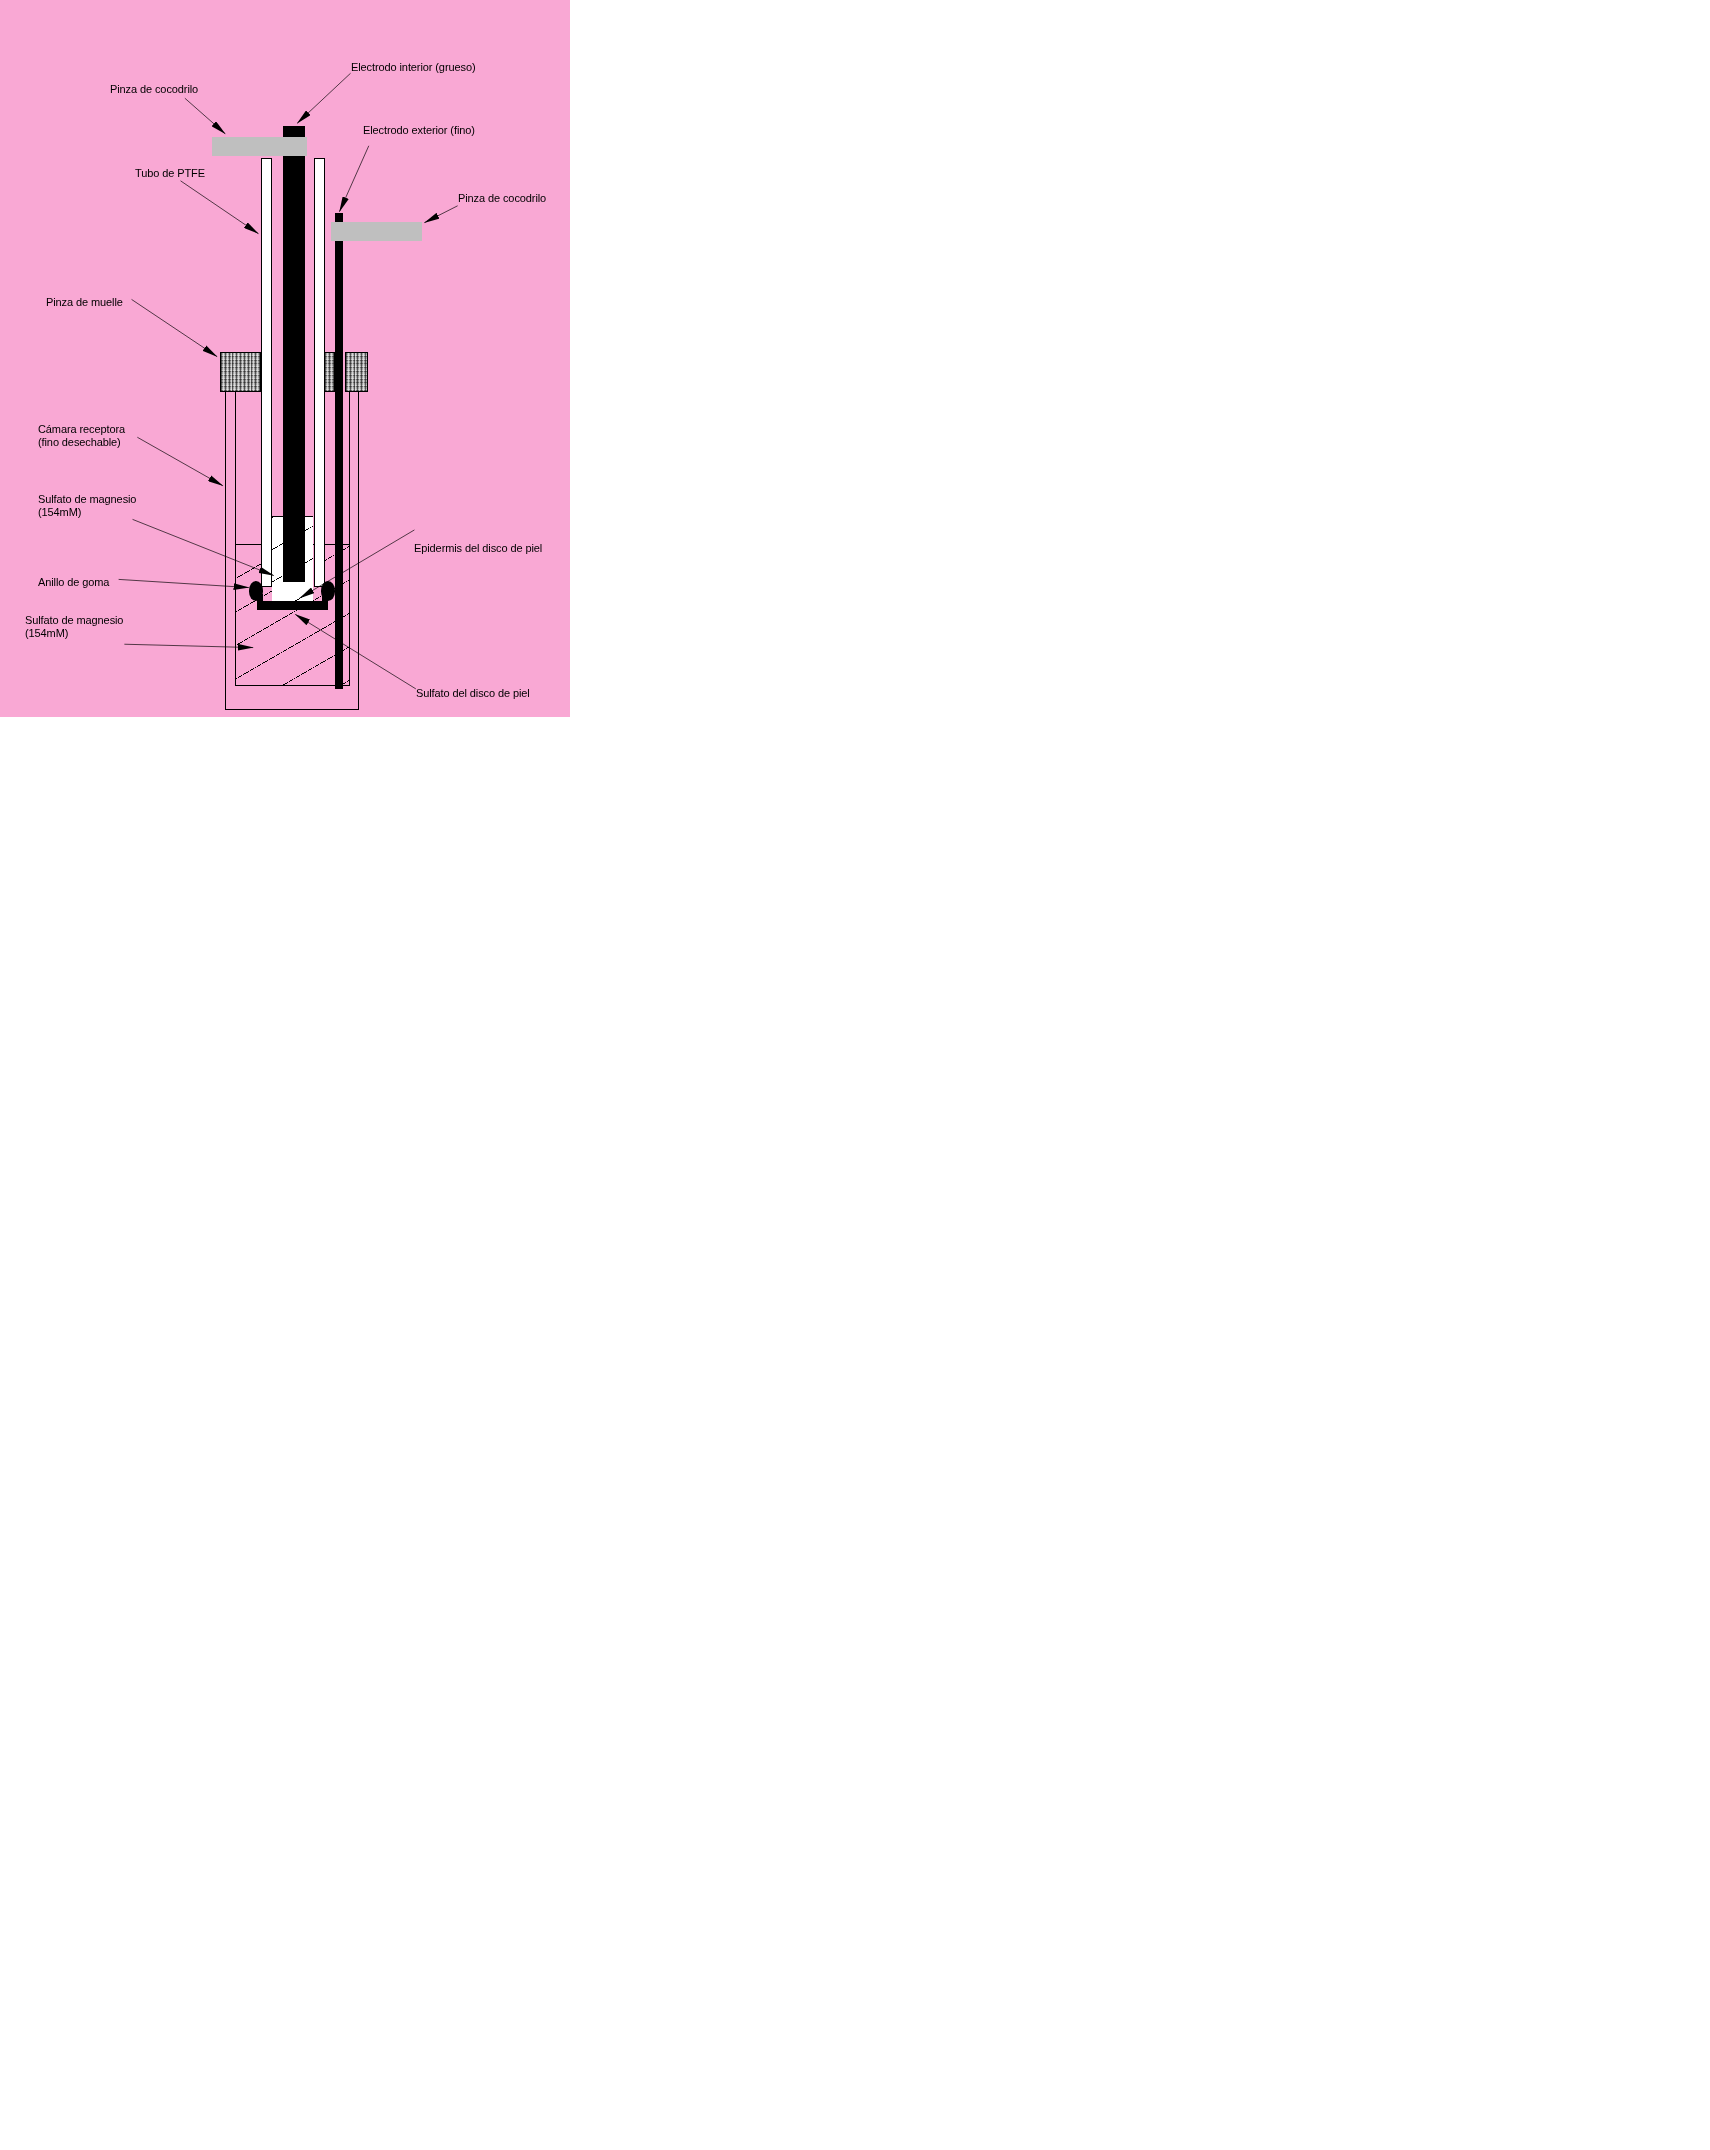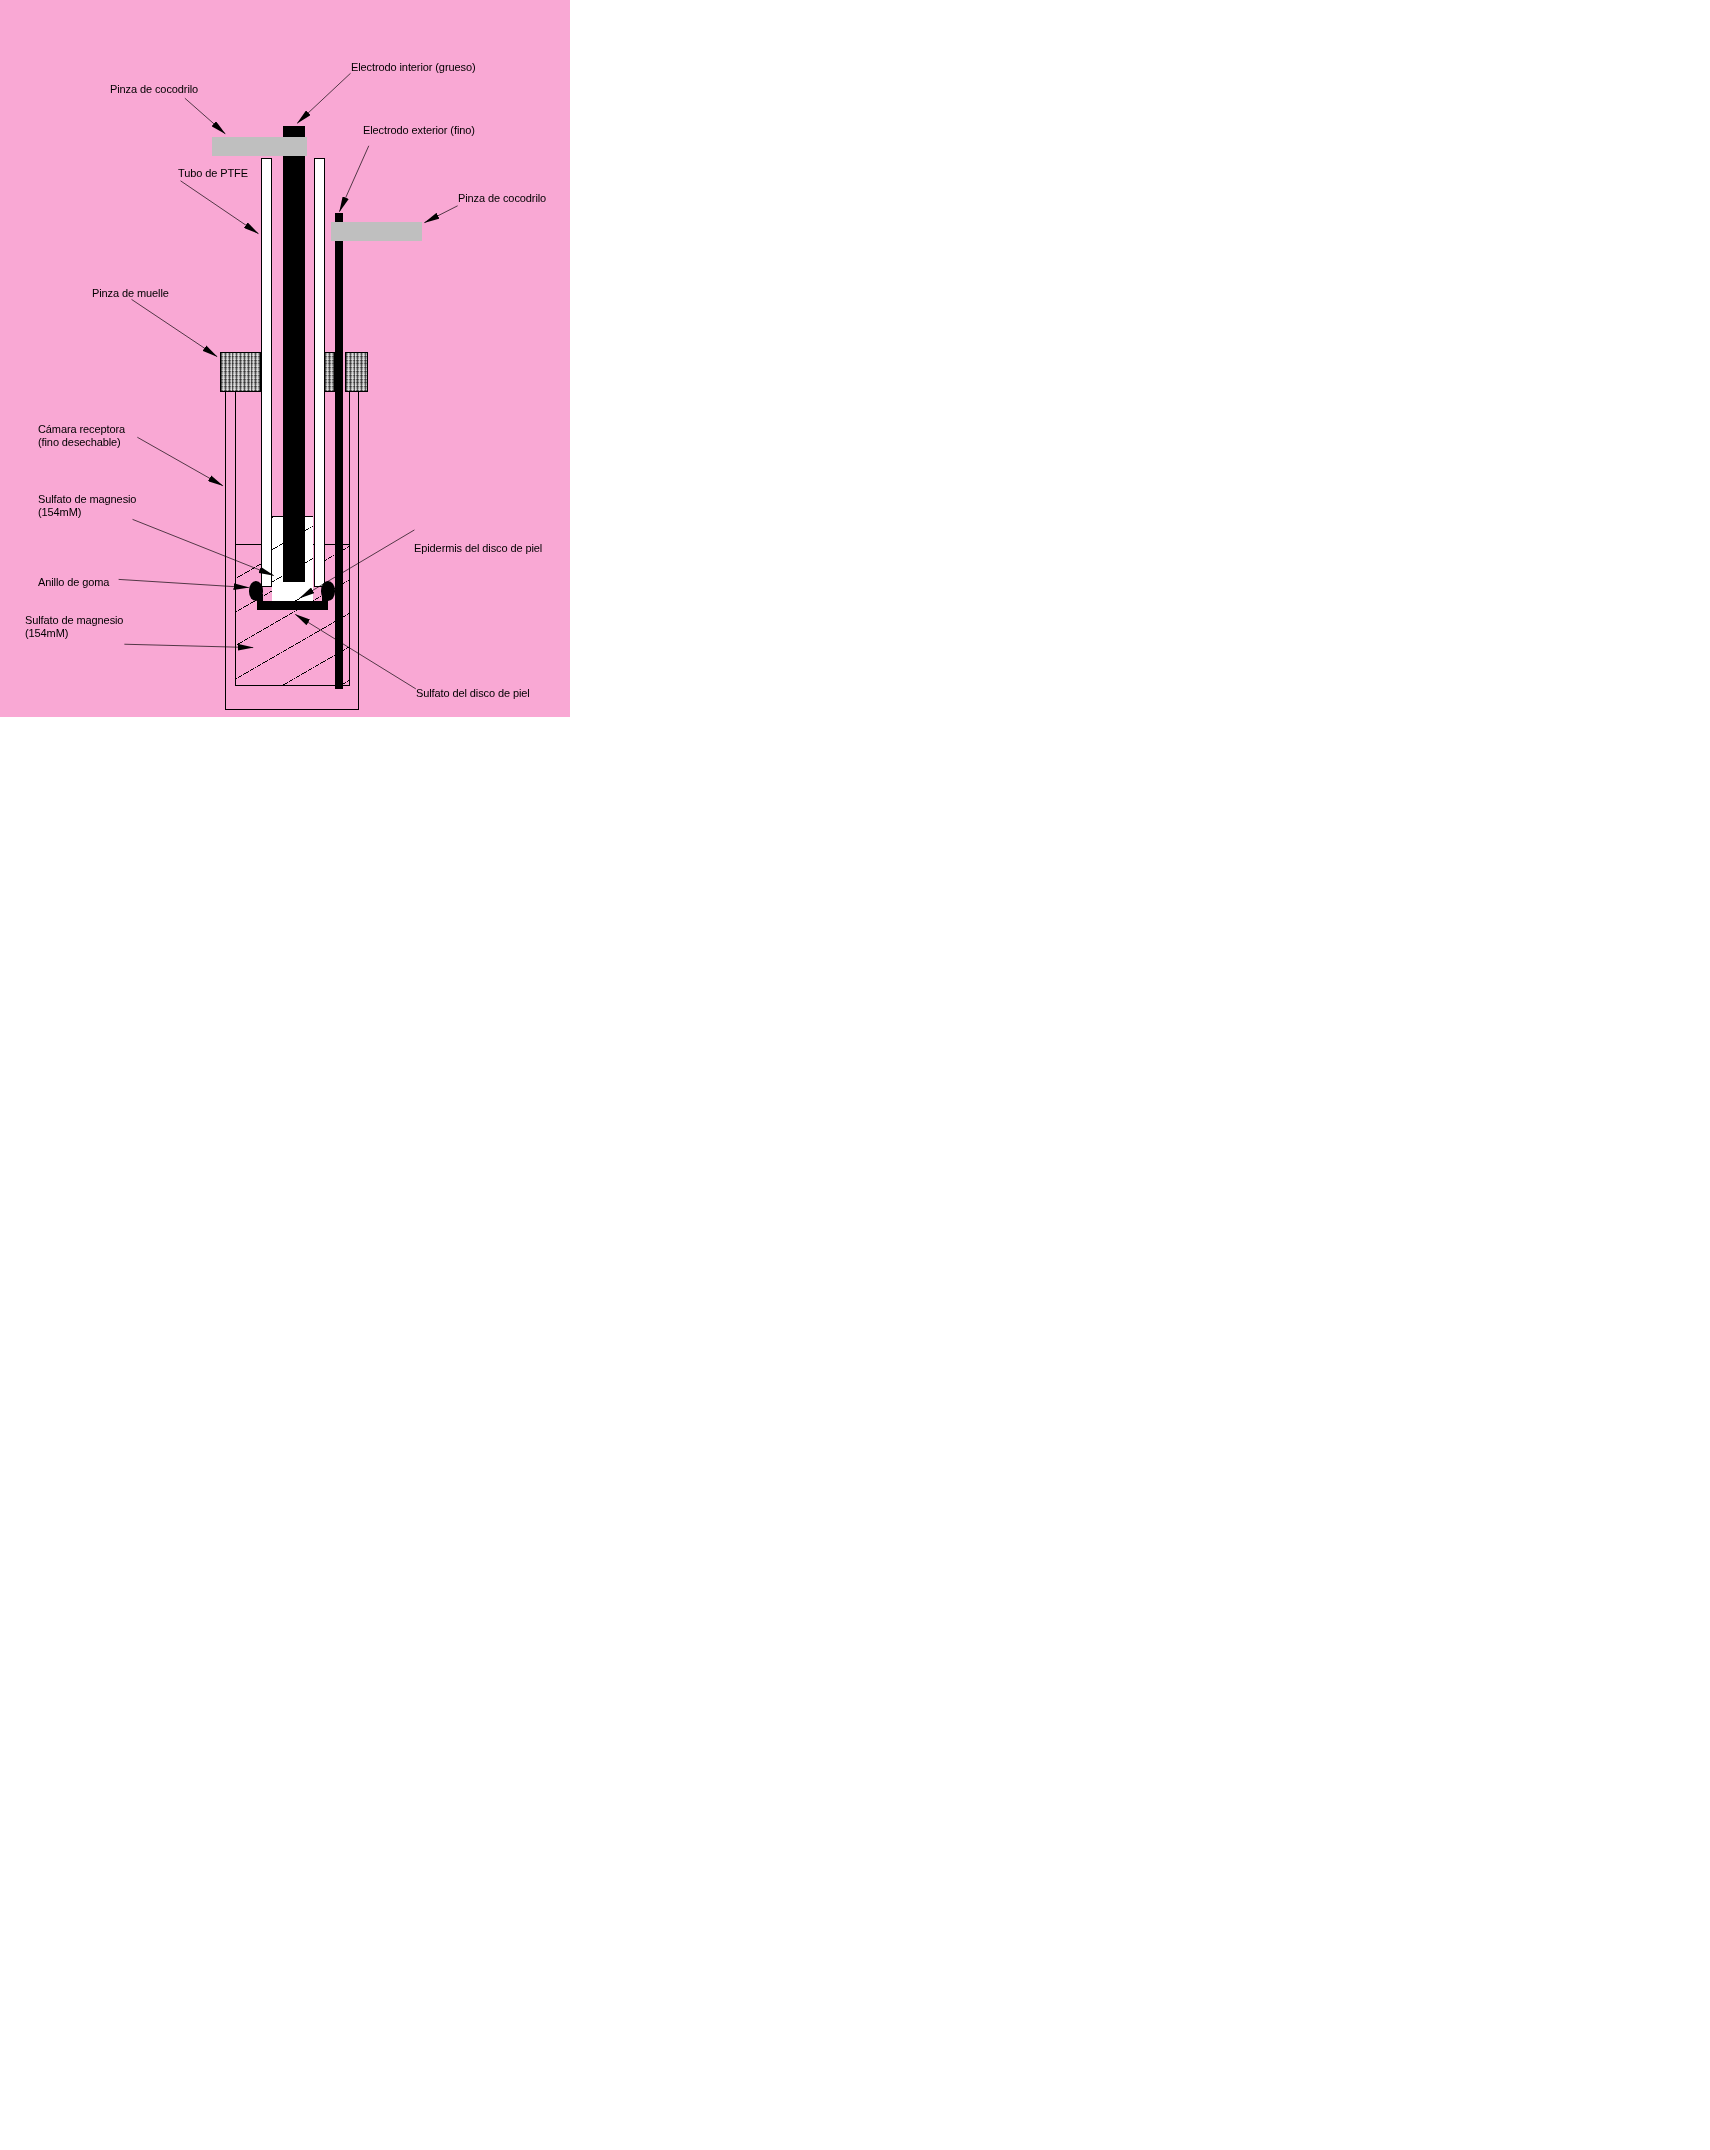--- a/index.html
+++ b/index.html
@@ -110,25 +110,25 @@
       <line x1="866" y1="1434" x2="615" y2="1279" marker-end="url(#ah)"></line>
     </g>
   </svg>
 
   <div class="lbl" style="left:351px;top:61px;">Electrodo interior (grueso)</div>
 
   <div class="lbl" style="left:110px;top:83px;">Pinza de cocodrilo</div>
 
   <div class="lbl" style="left:363px;top:124px;">Electrodo exterior (fino)</div>
 
-  <div class="lbl" style="left:135px;top:167px;margin-left:43px;">Tubo de PTFE</div>
+  <div class="lbl" style="left:135px;top:167px;">Tubo de PTFE</div>
 
   <div class="lbl" style="left:458px;top:192px;">Pinza de cocodrilo</div>
 
-  <div class="lbl" style="left:46px;top:287px;margin-left:46px;">Pinza de muelle</div>
+  <div class="lbl" style="left:46px;top:296px;">Pinza de muelle</div>
 
   <div class="lbl" style="left:38px;top:408px;margin-top:15px;">
     <span style="display:block;">Cámara receptora</span>
     <span style="display:block;">(fino desechable)</span>
   </div>
 
   <div class="lbl" style="left:38px;top:493px;">
     <span style="display:block;">Sulfato de magnesio</span>
     <span style="display:block;">(154mM)</span>
   </div>

